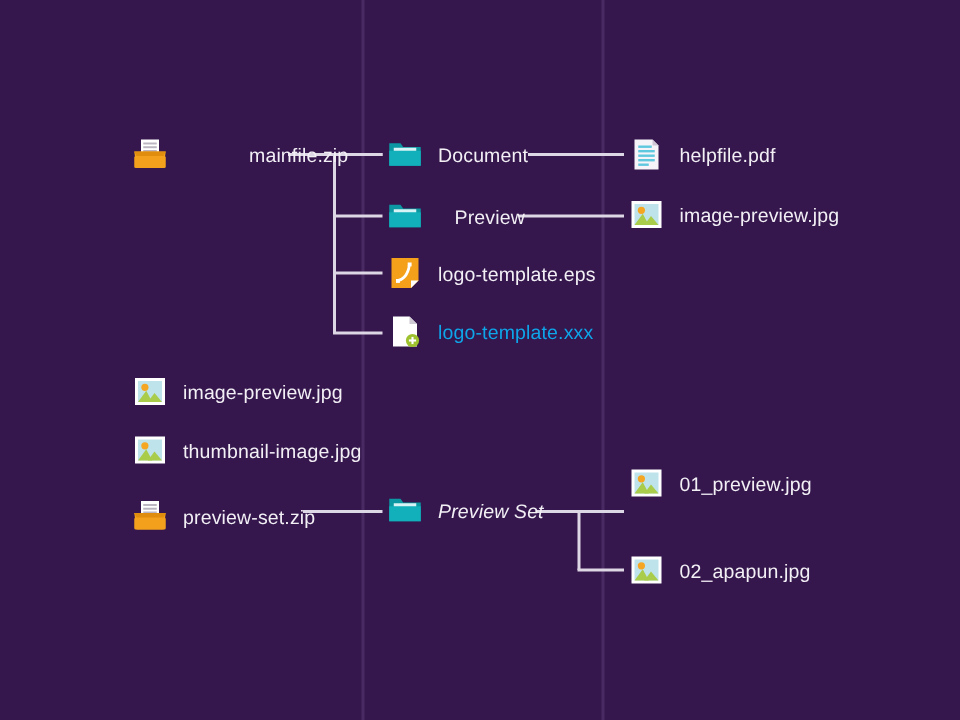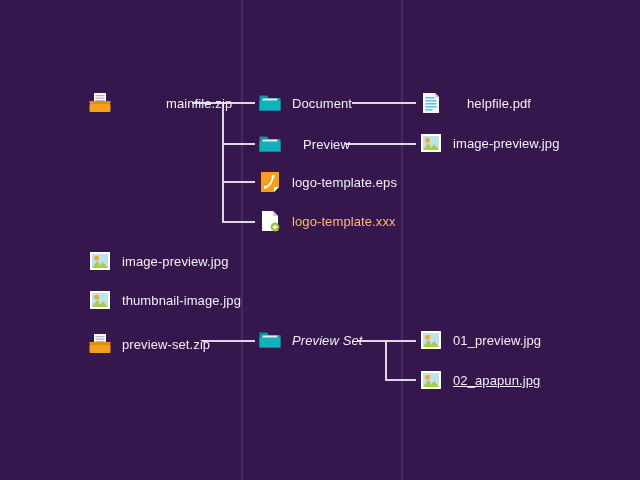--- a/index.html
+++ b/index.html
@@ -169,33 +169,33 @@
     <div class="node" style="left: 258px; top: 208px;">
       <span class="icon">
         <svg viewBox="0 0 24 24">
           <path d="M4 2 H15 L20 7 V22 H4 Z" fill="#ffffff"></path>
           <path d="M15 2 L20 7 H15 Z" fill="#cfc9d4"></path>
           <circle cx="17" cy="18" r="4.4" fill="#9ec22d"></circle>
           <rect x="16.3" y="15.6" width="1.4" height="4.8" fill="#ffffff"></rect>
           <rect x="14.6" y="17.3" width="4.8" height="1.4" fill="#ffffff"></rect>
         </svg>
       </span>
-      <span class="label" style="color: #fdba74;">logo-template.xxx</span>
+      <span class="label" style="color: #0ea5e9;">logo-template.xxx</span>
     </div>
     <div class="node" style="left: 258px; top: 327px;">
       <span class="icon">
         <svg viewBox="0 0 24 24">
           <path d="M1.5 4.5 H9 L10.8 7 H22.5 V19.5 H1.5 Z" fill="#0b98a2"></path>
           <rect x="4.5" y="7.5" width="15" height="3" fill="#d8f3f5"></rect>
           <rect x="1.5" y="9.5" width="21" height="10" fill="#11b0ba"></rect>
         </svg>
       </span>
       <span class="label" style="color: rgb(242, 239, 245); font-style: italic;">Preview Set</span>
     </div>
-    <div class="node" style="left: 419px; top: 90px; gap: 14px;">
+    <div class="node" style="left: 419px; top: 90px;">
       <span class="icon">
         <svg viewBox="0 0 24 24">
           <path d="M4 2 H16 L20 6 V22 H4 Z" fill="#f7f4f9"></path>
           <path d="M16 2 L20 6 H16 Z" fill="#cdc6d4"></path>
           <rect x="6.5" y="6" width="9" height="1.6" fill="#5ec8de"></rect>
           <rect x="6.5" y="9" width="11" height="1.6" fill="#5ec8de"></rect>
           <rect x="6.5" y="12" width="11" height="1.6" fill="#5ec8de"></rect>
           <rect x="6.5" y="15" width="11" height="1.6" fill="#5ec8de"></rect>
           <rect x="6.5" y="18" width="7" height="1.6" fill="#5ec8de"></rect>
         </svg>
@@ -207,21 +207,21 @@
         <svg viewBox="0 0 24 24">
           <rect x="2" y="3" width="20" height="18" fill="#ffffff"></rect>
           <rect x="4" y="5" width="16" height="14" fill="#bfe3ea"></rect>
           <circle cx="8.6" cy="9.2" r="2.4" fill="#f5a623"></circle>
           <path d="M4 19 L9.5 11.5 L13.5 19 Z" fill="#a9cc4b"></path>
           <path d="M10.5 19 L15 13 L20 19 Z" fill="#a9cc4b"></path>
         </svg>
       </span>
       <span class="label" style="color: rgb(242, 239, 245);">image-preview.jpg</span>
     </div>
-    <div class="node" style="left: 419px; top: 327px;">
+    <div class="node" style="left: 419px; top: 309px;">
       <span class="icon">
         <svg viewBox="0 0 24 24">
           <rect x="2" y="3" width="20" height="18" fill="#ffffff"></rect>
           <rect x="4" y="5" width="16" height="14" fill="#bfe3ea"></rect>
           <circle cx="8.6" cy="9.2" r="2.4" fill="#f5a623"></circle>
           <path d="M4 19 L9.5 11.5 L13.5 19 Z" fill="#a9cc4b"></path>
           <path d="M10.5 19 L15 13 L20 19 Z" fill="#a9cc4b"></path>
         </svg>
       </span>
       <span class="label" style="color: rgb(242, 239, 245);">01_preview.jpg</span>
@@ -229,15 +229,15 @@
     <div class="node" style="left: 419px; top: 367px;">
       <span class="icon">
         <svg viewBox="0 0 24 24">
           <rect x="2" y="3" width="20" height="18" fill="#ffffff"></rect>
           <rect x="4" y="5" width="16" height="14" fill="#bfe3ea"></rect>
           <circle cx="8.6" cy="9.2" r="2.4" fill="#f5a623"></circle>
           <path d="M4 19 L9.5 11.5 L13.5 19 Z" fill="#a9cc4b"></path>
           <path d="M10.5 19 L15 13 L20 19 Z" fill="#a9cc4b"></path>
         </svg>
       </span>
-      <span class="label" style="color: rgb(242, 239, 245); text-decoration: underline;">02_apapun.jpg</span>
+      <span class="label" style="color: rgb(242, 239, 245);">02_apapun.jpg</span>
     </div>
   </div>
 
 </body></html>

